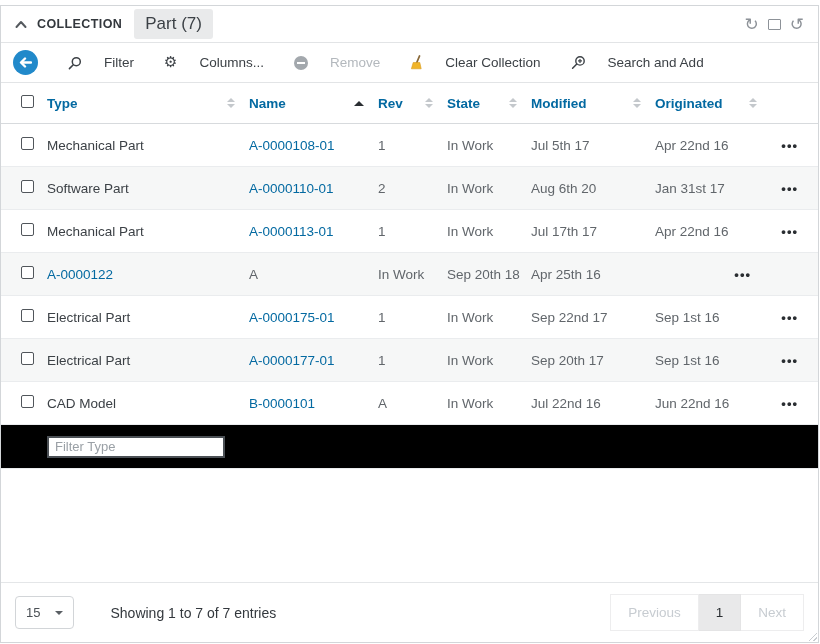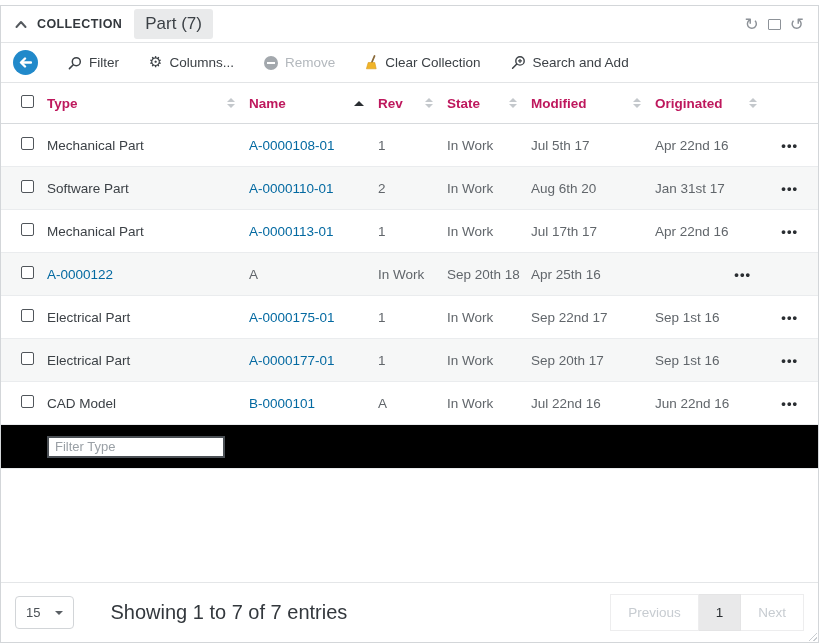--- a/index.html
+++ b/index.html
@@ -17,36 +17,36 @@
   .header-icons { margin-left:auto; display:flex; align-items:center; gap:9px; color:#8d9298; }
   .hicon { font-size:17px; line-height:1; cursor:pointer; font-family:"DejaVu Sans",sans-serif; }
   .maxbox { width:13px; height:11px; border:1.5px solid #8d9298; border-radius:1px; cursor:pointer; }
 
   
   .toolbar { height:41px; border-top:1px solid #e2e4e6; border-bottom:1px solid #e2e4e6;
     display:flex; align-items:center; padding:0 12px; background:#fff; }
   .back-btn { width:25px; height:25px; border-radius:50%; background:#2189ca; border:none;
     display:flex; align-items:center; justify-content:center; cursor:pointer; flex:0 0 auto; }
   .tb-items { display:flex; align-items:center; gap:30px; margin-left:30px; }
-  .tb-item { display:flex; align-items:center; gap:7px; font-size:13.5px; color:#3c4146; cursor:pointer; }
+  .tb-item { display:flex; align-items:center; gap:22px; font-size:13.5px; color:#3c4146; cursor:pointer; }
   .tb-item .gear { font-size:15px; color:#3c4146; line-height:1; font-family:"DejaVu Sans",sans-serif; }
   .tb-item.disabled { color:#b3b8bd; cursor:default; }
   .remove-circle { width:14px; height:14px; border-radius:50%; background:#a3a8ad; position:relative; }
   .remove-circle::after { content:""; position:absolute; left:3px; top:6px; width:8px; height:2px; background:#fff; }
 
   
   .trow { display:grid; grid-template-columns:46px 202px 129px 69px 84px 124px 116px 1fr;
     align-items:center; }
   .cell { padding-right:14px; overflow:hidden; white-space:nowrap; }
   .col-check { padding-left:20px; }
   .cb { display:inline-block; width:13px; height:13px; border:1.5px solid #51565b; border-radius:2px;
     background:#fff; cursor:pointer; }
   .thead { height:41px; border-bottom:1px solid #d7dadd; }
   .hcell { display:flex; align-items:center; justify-content:space-between; cursor:pointer; }
-  .hlabel { font-size:13.5px; font-weight:bold; color:#be185d;text-align:center; }
+  .hlabel { font-size:13.5px; font-weight:bold; color:#0369a1;text-align:center; }
   .sort { display:inline-flex; flex-direction:column; align-items:center; gap:2px; }
   .tri { width:0; height:0; border-left:4px solid transparent; border-right:4px solid transparent; display:block; }
   .tri.up { border-bottom:4px solid #c4c8cc; }
   .tri.down { border-top:4px solid #c4c8cc; }
   .tri.up.dark { border-left-width:5px; border-right-width:5px; border-bottom:5px solid #2a2e32; }
 
   .drow { height:43px; border-bottom:1px solid #eaecee; font-size:13.5px; }
   .drow.alt { background:#f6f7f7; }
   .cell-type { color:#3c4146;margin-top:8px; }
   .cell-link { color:#0369a1; text-decoration:none; cursor:pointer; }
@@ -59,21 +59,21 @@
     font-size:13px; color:#3c4146; padding:0 6px; font-family:inherit; }
   .filter-input::placeholder { color:#9aa0a6; }
 
   
   .footer { position:absolute; left:0; right:0; bottom:0; height:60px; border-top:1px solid #e4e6e8;
     display:flex; align-items:center; padding:0 14px; background:#fff; }
   .page-size { display:flex; align-items:center; gap:15px; border:1px solid #d2d5d8; border-radius:4px;
     padding:8px 10px; font-size:13px; color:#4b5055; cursor:pointer; }
   .caret { width:0; height:0; border-left:4px solid transparent; border-right:4px solid transparent;
     border-top:4px solid #5a5f64; display:inline-block; }
-  .showing { margin-left:36px; font-size:20px; color:#33383d; }
+  .showing { margin-left:36px; font-size:14px; color:#33383d; }
   .pagination { margin-left:auto; display:flex;align-items:flex-end; }
   .page-btn { font-size:13.5px; padding:10px 17px; border:1px solid #ededee; background:#fff;
     color:#c7ccd1; cursor:default; }
   .page-btn + .page-btn { border-left:none; }
   .page-btn.current { background:#e9e9ea; color:#2a2e32; border-color:#e4e4e5; cursor:pointer; }
   .resize-handle { position:absolute; right:1px; bottom:1px; width:9px; height:9px;
     background:linear-gradient(135deg, transparent 50%, #c9cdd1 50%, #c9cdd1 60%, transparent 60%, transparent 75%, #c9cdd1 75%, #c9cdd1 85%, transparent 85%); }
 </style>
 </head>
 <body>

